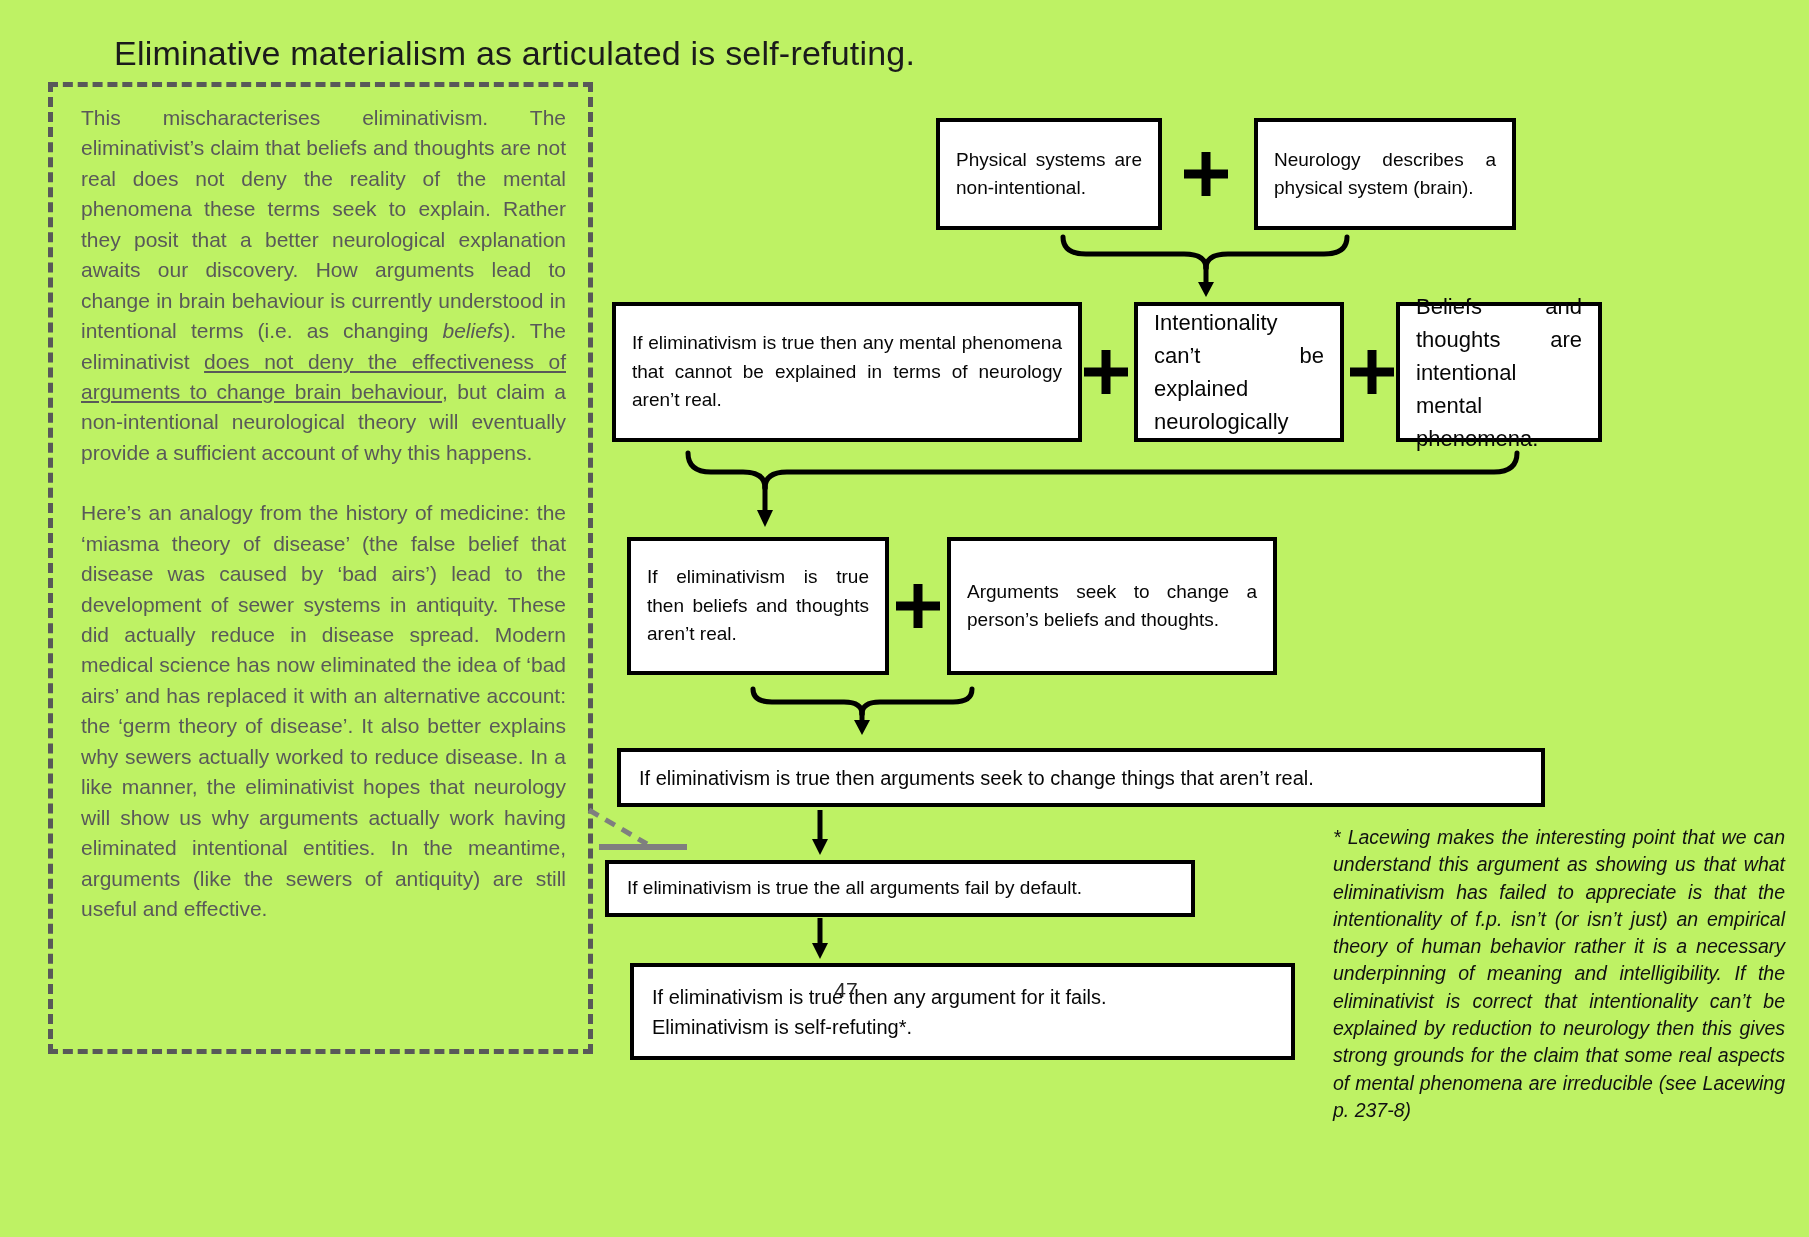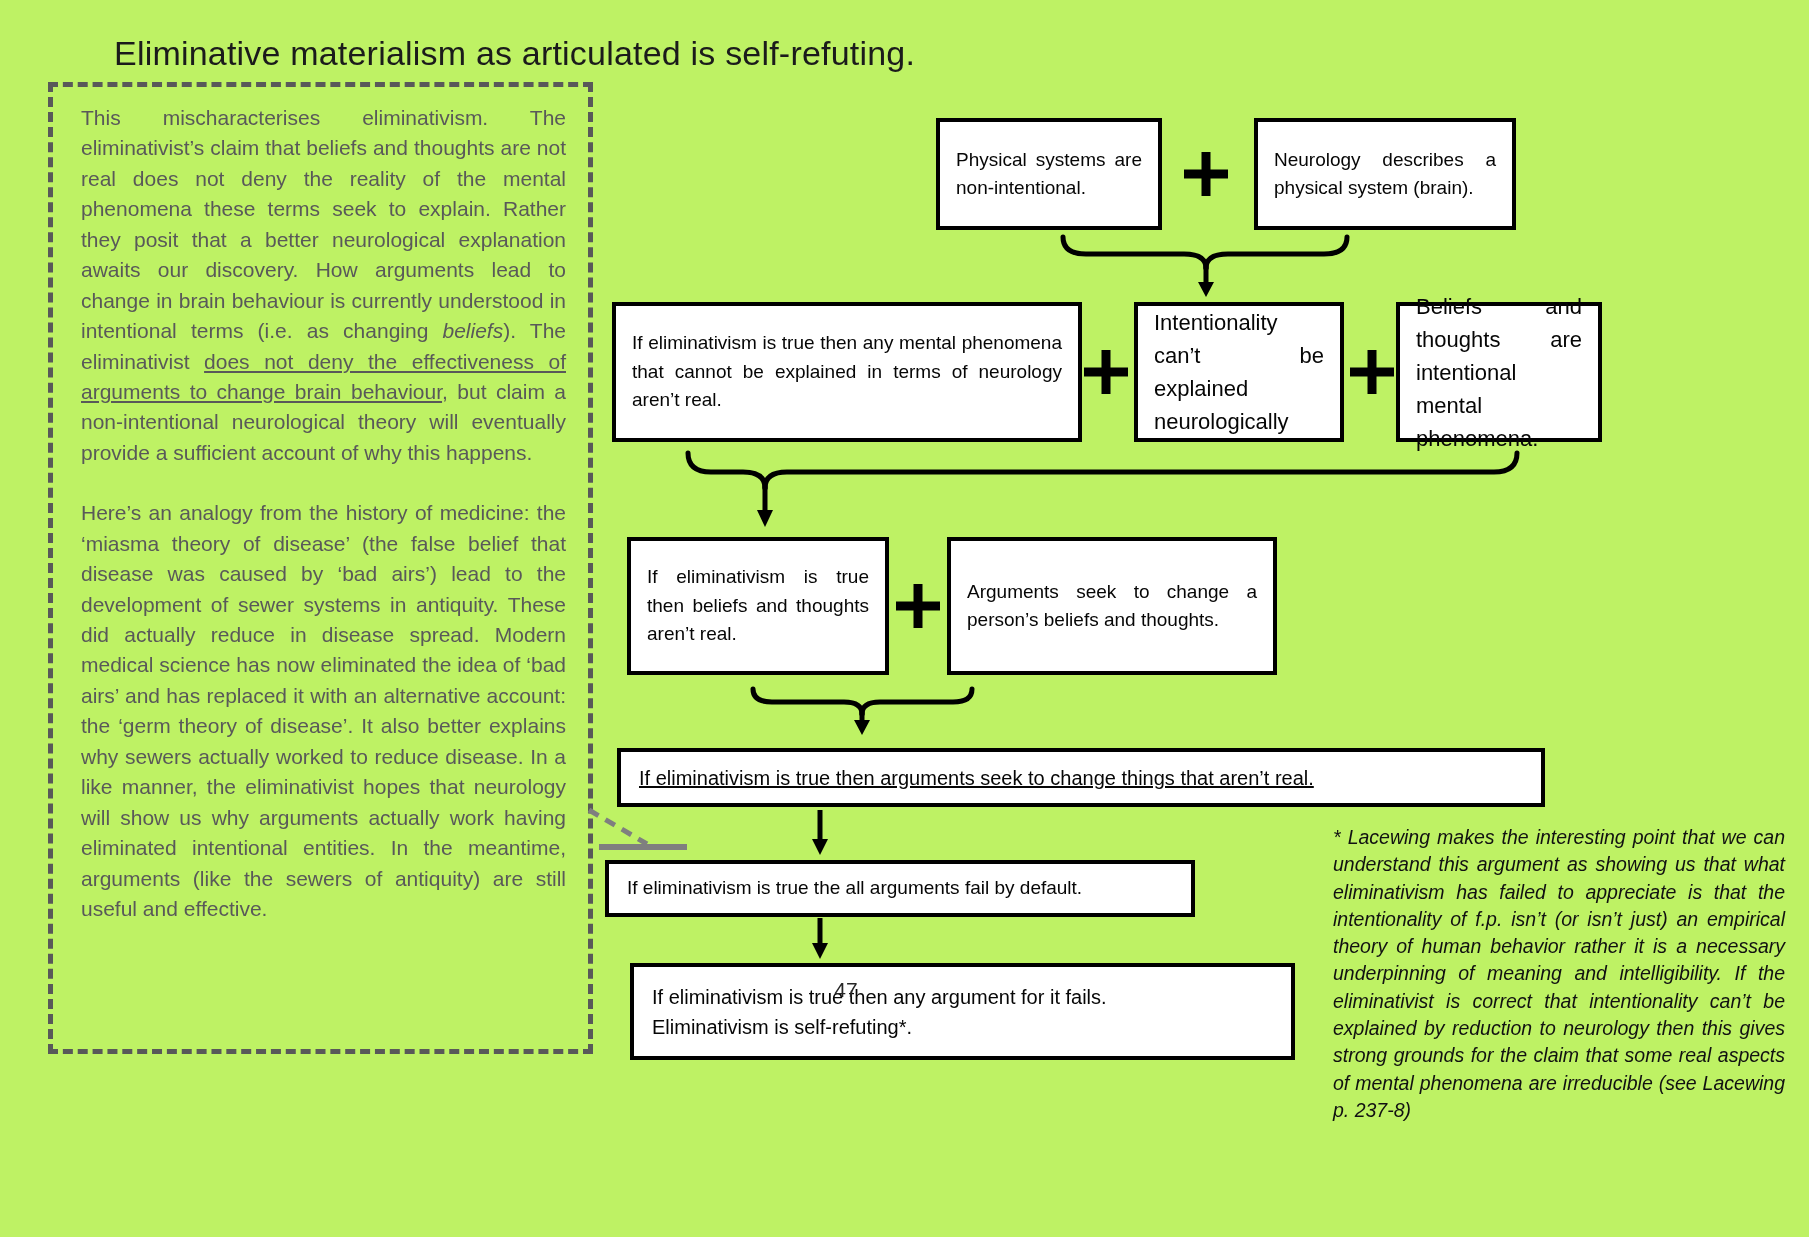--- a/index.html
+++ b/index.html
@@ -111,21 +111,21 @@
     <div class="txt">Arguments seek to change a person’s beliefs and thoughts.</div>
   </div>
 
   <svg class="conn" style="left:750px; top:686px;" width="225" height="50" viewBox="0 0 225 50">
     <path d="M3 3 Q3 16 22 16 L94 16 Q112 16 112 28" fill="none" stroke="#000" stroke-width="5" stroke-linecap="round"></path>
     <path d="M222 3 Q222 16 203 16 L130 16 Q112 16 112 28" fill="none" stroke="#000" stroke-width="5" stroke-linecap="round"></path>
     <line x1="112" y1="25" x2="112" y2="36" stroke="#000" stroke-width="5"></line>
     <polygon points="104,34 120,34 112,49" fill="#000"></polygon>
   </svg>
 
-  <div class="box single" style="left:617px; top:748px; width:928px; height:59px;text-decoration:underline;">
+  <div class="box single" style="left:617px; top:748px; width:928px; height:59px;">
     <div class="line">If eliminativism is true then arguments seek to change things that aren’t real.</div>
   </div>
 
   <svg class="conn" style="left:585px; top:806px;" width="118" height="50" viewBox="0 0 118 50">
     <line x1="4" y1="4" x2="62" y2="38" stroke="#7f7f7f" stroke-width="5" stroke-dasharray="11 8"></line>
     <line x1="14" y1="41" x2="102" y2="41" stroke="#7f7f7f" stroke-width="6"></line>
   </svg>
 
   <svg class="conn" style="left:810px; top:808px;" width="20" height="48" viewBox="0 0 20 48">
     <line x1="10" y1="2" x2="10" y2="33" stroke="#000" stroke-width="5"></line>

